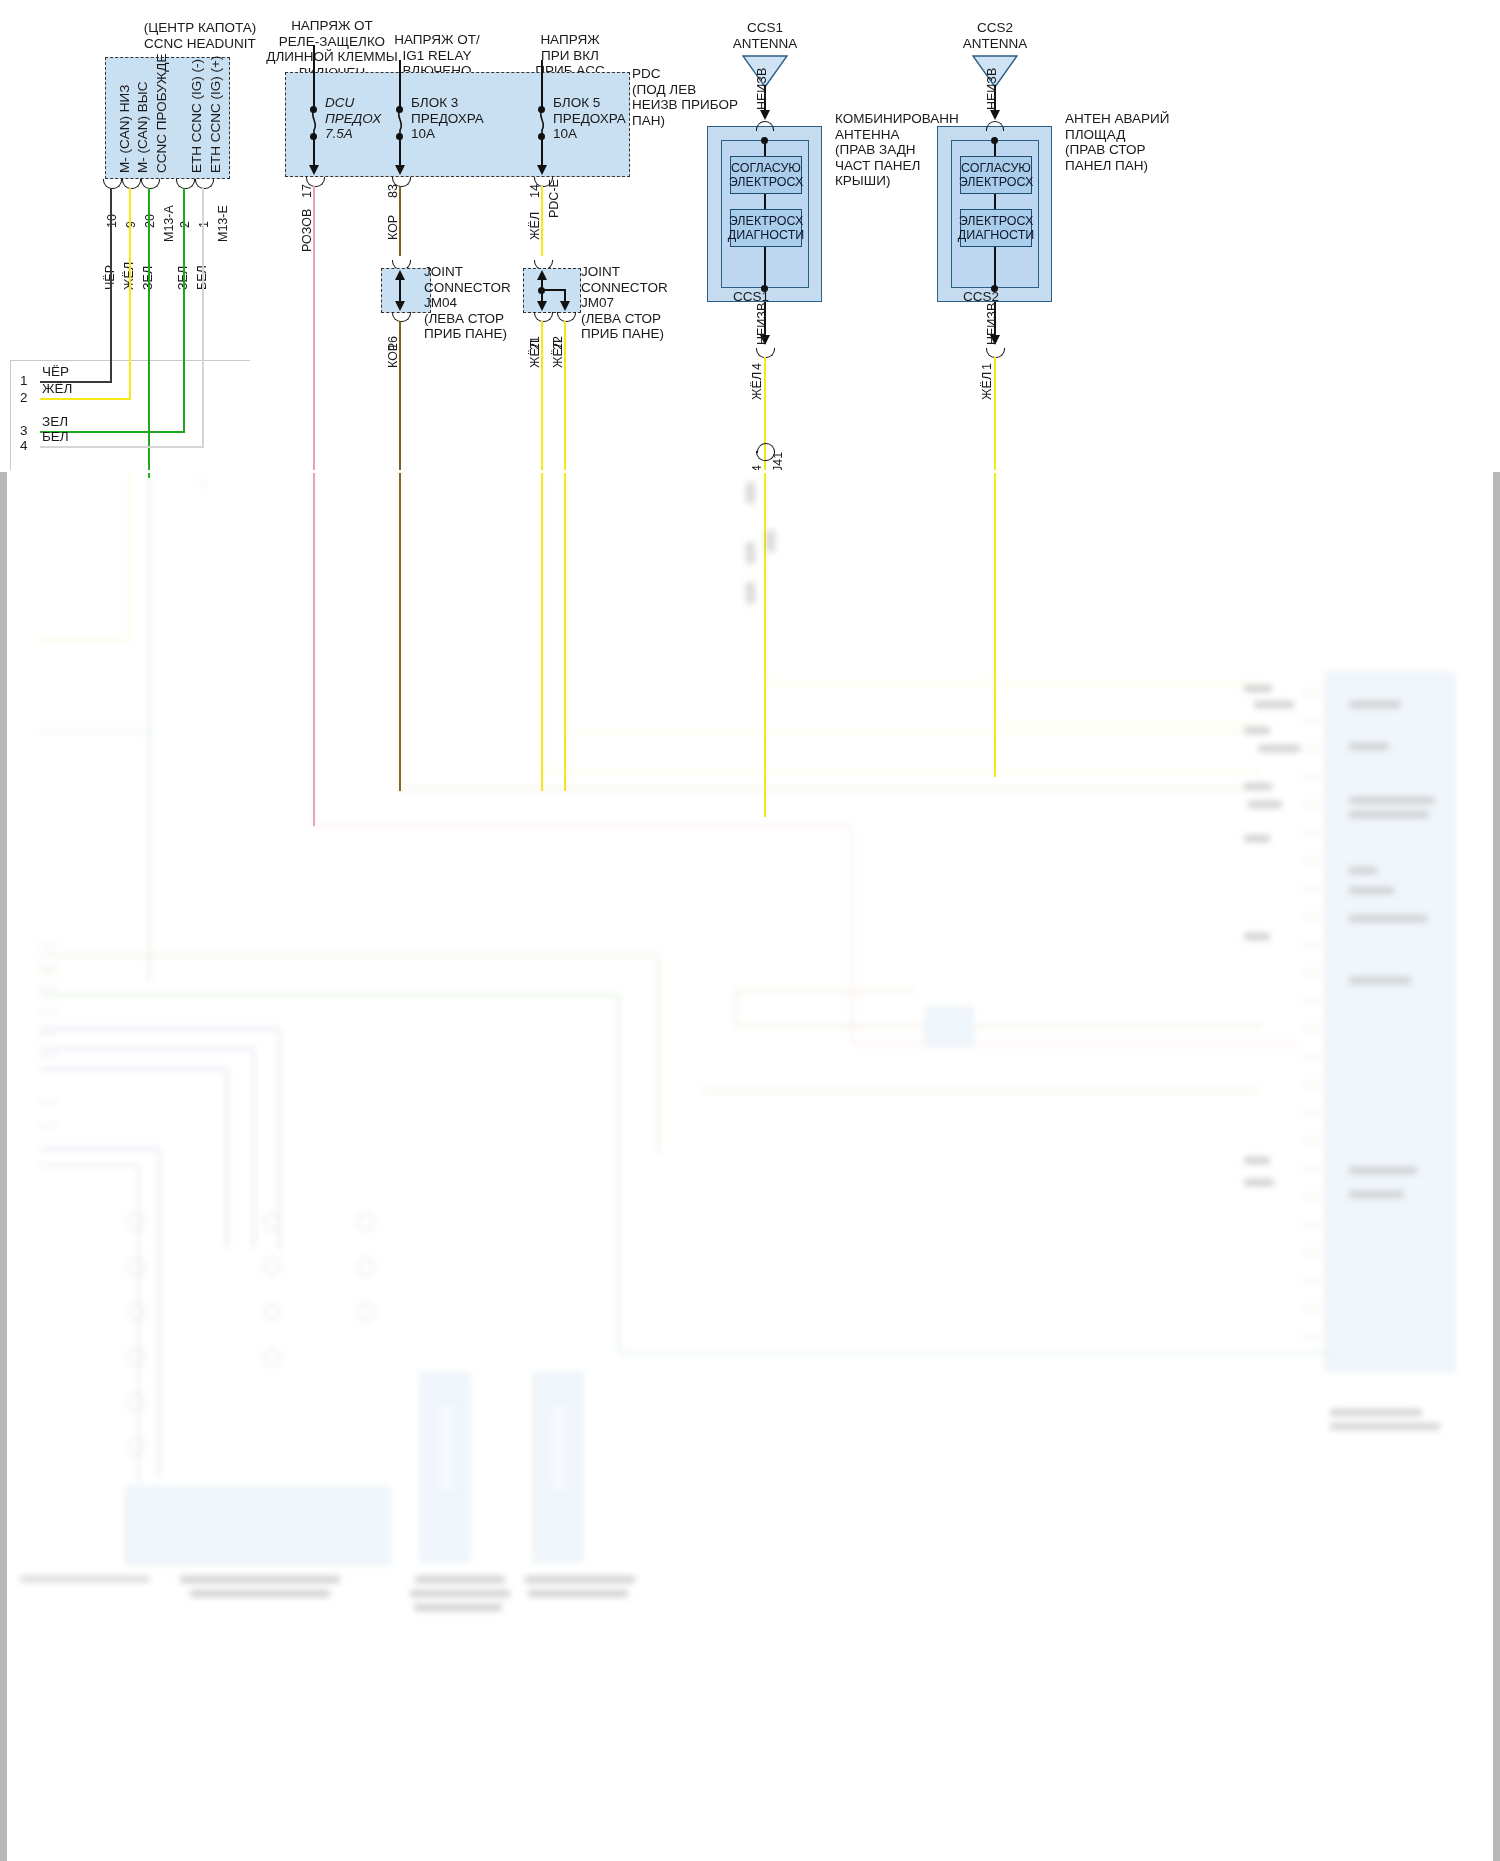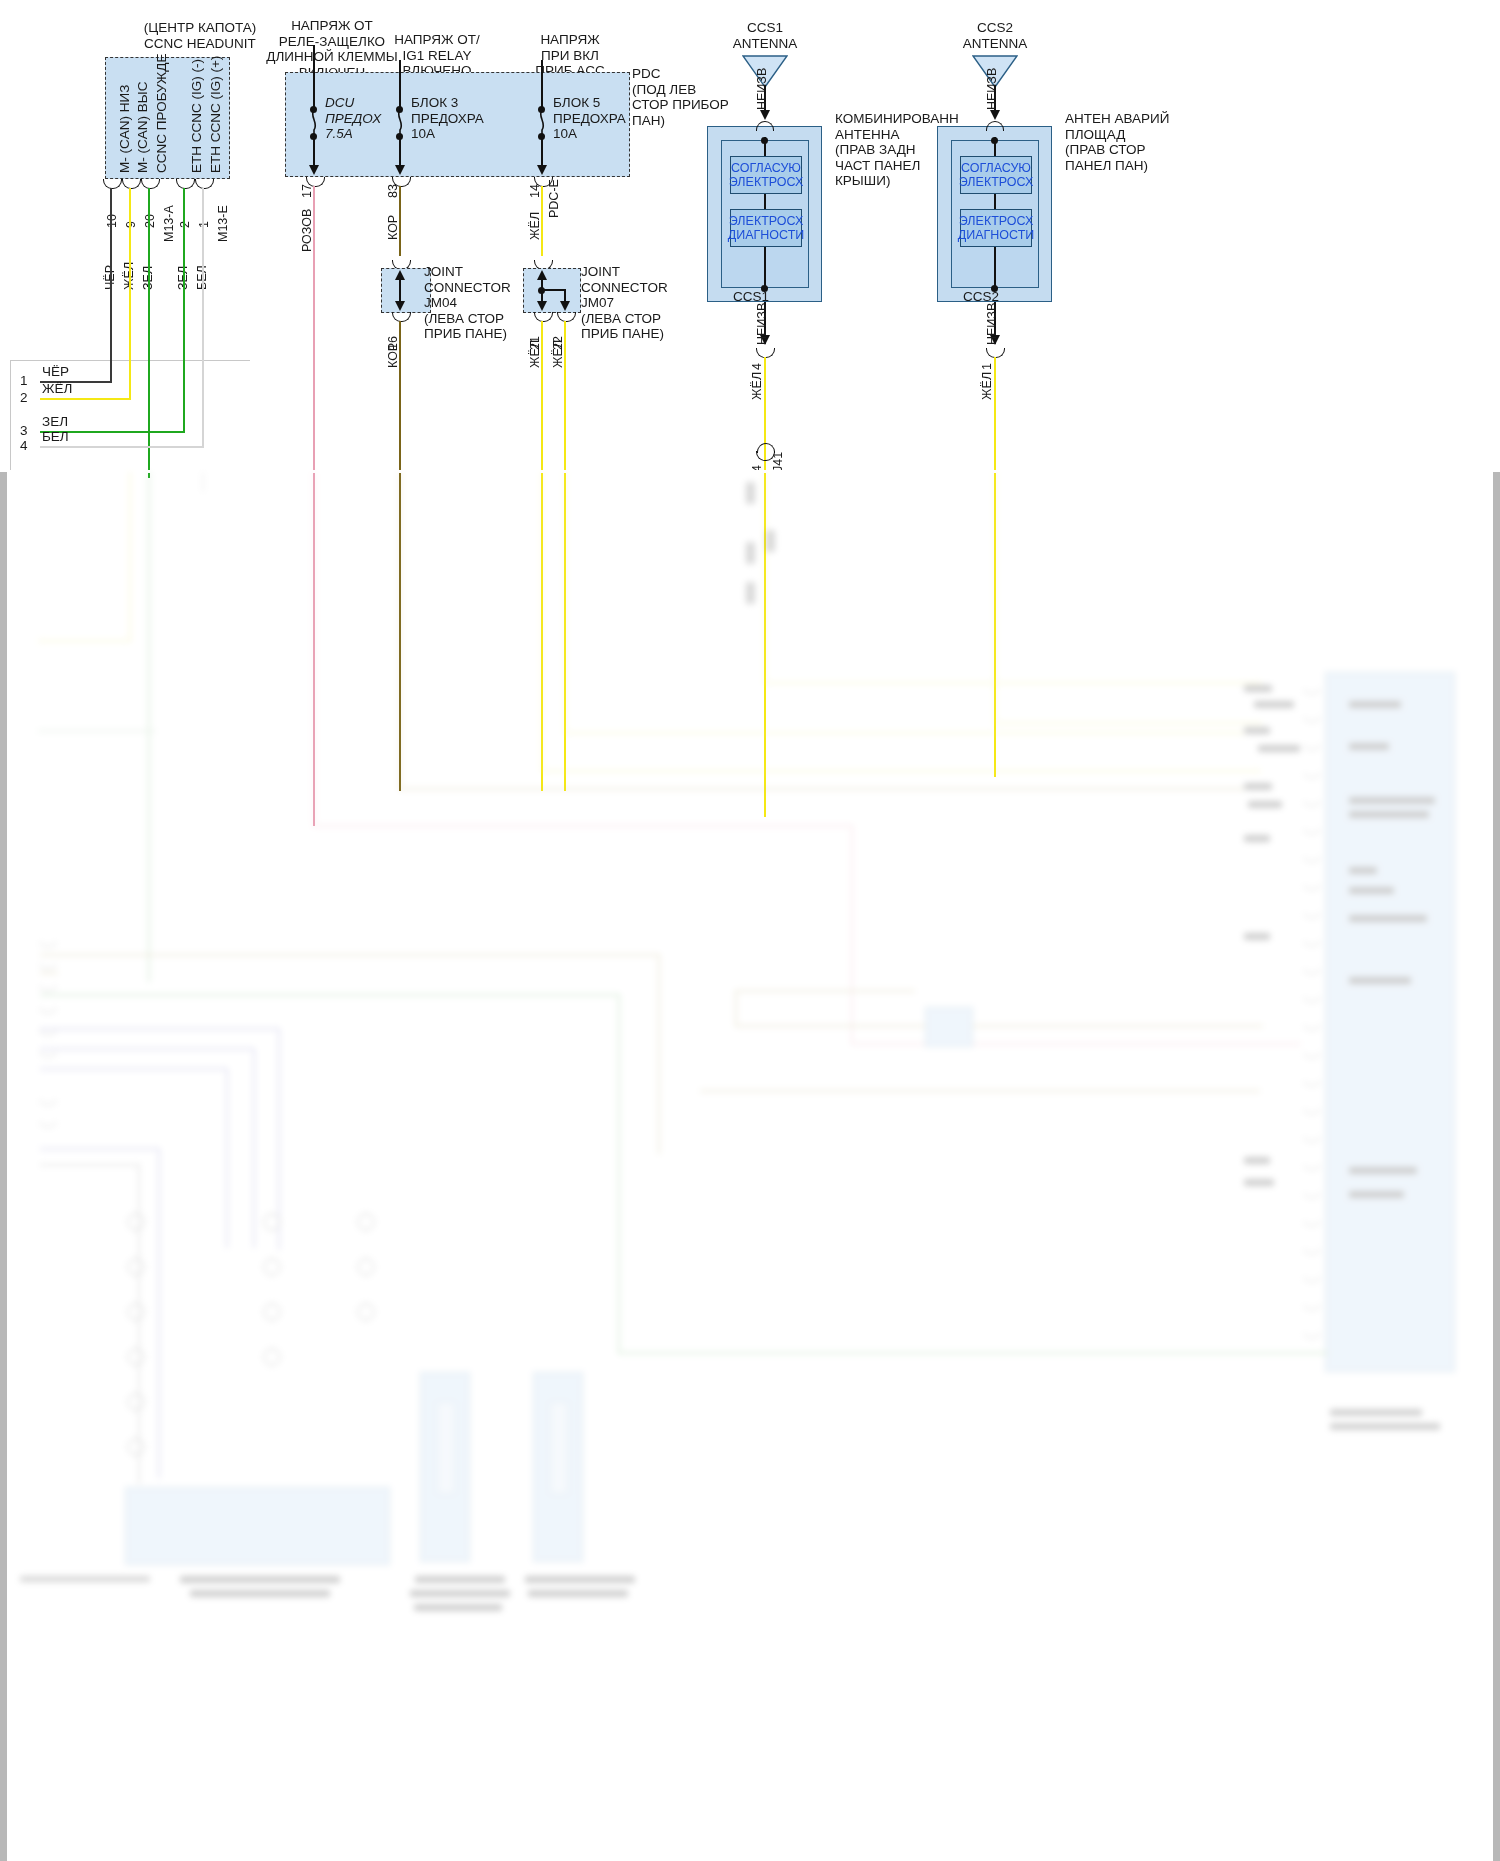--- a/index.html
+++ b/index.html
@@ -11,21 +11,21 @@
   .lbl{position:absolute;font-size:13.5px;line-height:15.5px;color:#1a1a1a;white-space:pre;font-family:"Liberation Sans",sans-serif;}
   .lbl.c{text-align:center;}
   .vlbl{position:absolute;font-size:13.5px;line-height:14px;color:#1a1a1a;white-space:nowrap;
         transform-origin:0 0;transform:rotate(-90deg);font-family:"Liberation Sans",sans-serif;}
   .vlbl.sm{font-size:12.5px;}
   .box-solid{position:absolute;background:#c5dcf0;border:1.3px solid #2b5f86;box-sizing:border-box;}
   .box-dash{position:absolute;background:#c9dff2;border:1.6px dashed #333;box-sizing:border-box;}
   .box-inner{position:absolute;background:#bcd7ef;border:1.3px solid #2b5f86;box-sizing:border-box;}
   .box-inner2{position:absolute;background:#a9cdea;border:1.3px solid #1f4d70;box-sizing:border-box;
               display:flex;align-items:center;justify-content:center;text-align:center;
-              font-size:12.5px;line-height:14px;color:#1d4ed8;}
+              font-size:12.5px;line-height:14px;color:#0f172a;}
   .vwire{position:absolute;width:2.4px;}
   .hwire{position:absolute;height:2.4px;}
   .dot{position:absolute;width:7px;height:7px;border-radius:50%;background:#111;}
   .pin{position:absolute;width:17px;height:9px;border-left:1.6px solid #111;border-right:1.6px solid #111;
        border-bottom:1.6px solid #111;border-radius:0 0 9px 9px;}
   .arrow-d{position:absolute;width:0;height:0;border-left:5.5px solid transparent;border-right:5.5px solid transparent;border-top:10px solid #111;}
   .arrow-u{position:absolute;width:0;height:0;border-left:5.5px solid transparent;border-right:5.5px solid transparent;border-bottom:10px solid #111;}
   .fuse{position:absolute;width:12px;height:28px;}
   .frame{position:absolute;border:1px solid #cfcfcf;box-sizing:border-box;}
 
@@ -105,21 +105,21 @@
 IG1 RELAY
 ВЛЮЧЕНО</div>
   <div class="lbl c" style="left:505px;top:32px;width:130px;text-align:center;">НАПРЯЖ
 ПРИ ВКЛ
 ПРИБ ACC</div>
 
   <div class="box-dash" style="left:285px;top:72px;width:345px;height:105px;"></div>
 
   <div class="lbl" style="left:632px;top:66px;">PDC
 (ПОД ЛЕВ
-СТОР ПРИБОР
+НЕИЗВ ПРИБОР
 ПАН)</div>
 
   <div class="vwire" style="left:313px;top:45px;height:65px;background:#111;"></div>
   <div class="dot" style="left:310px;top:106px;"></div>
   <svg class="fuse" style="left:308px;top:110px;" viewBox="0 0 12 28">
     <path d="M6 0 C 1 6, 11 13, 6 20 L6 28" fill="none" stroke="#111" stroke-width="1.6"></path>
   </svg>
   <div class="dot" style="left:310px;top:133px;"></div>
   <div class="vwire" style="left:313px;top:137px;height:30px;background:#111;"></div>
   <div class="arrow-d" style="left:309px;top:165px;"></div>

